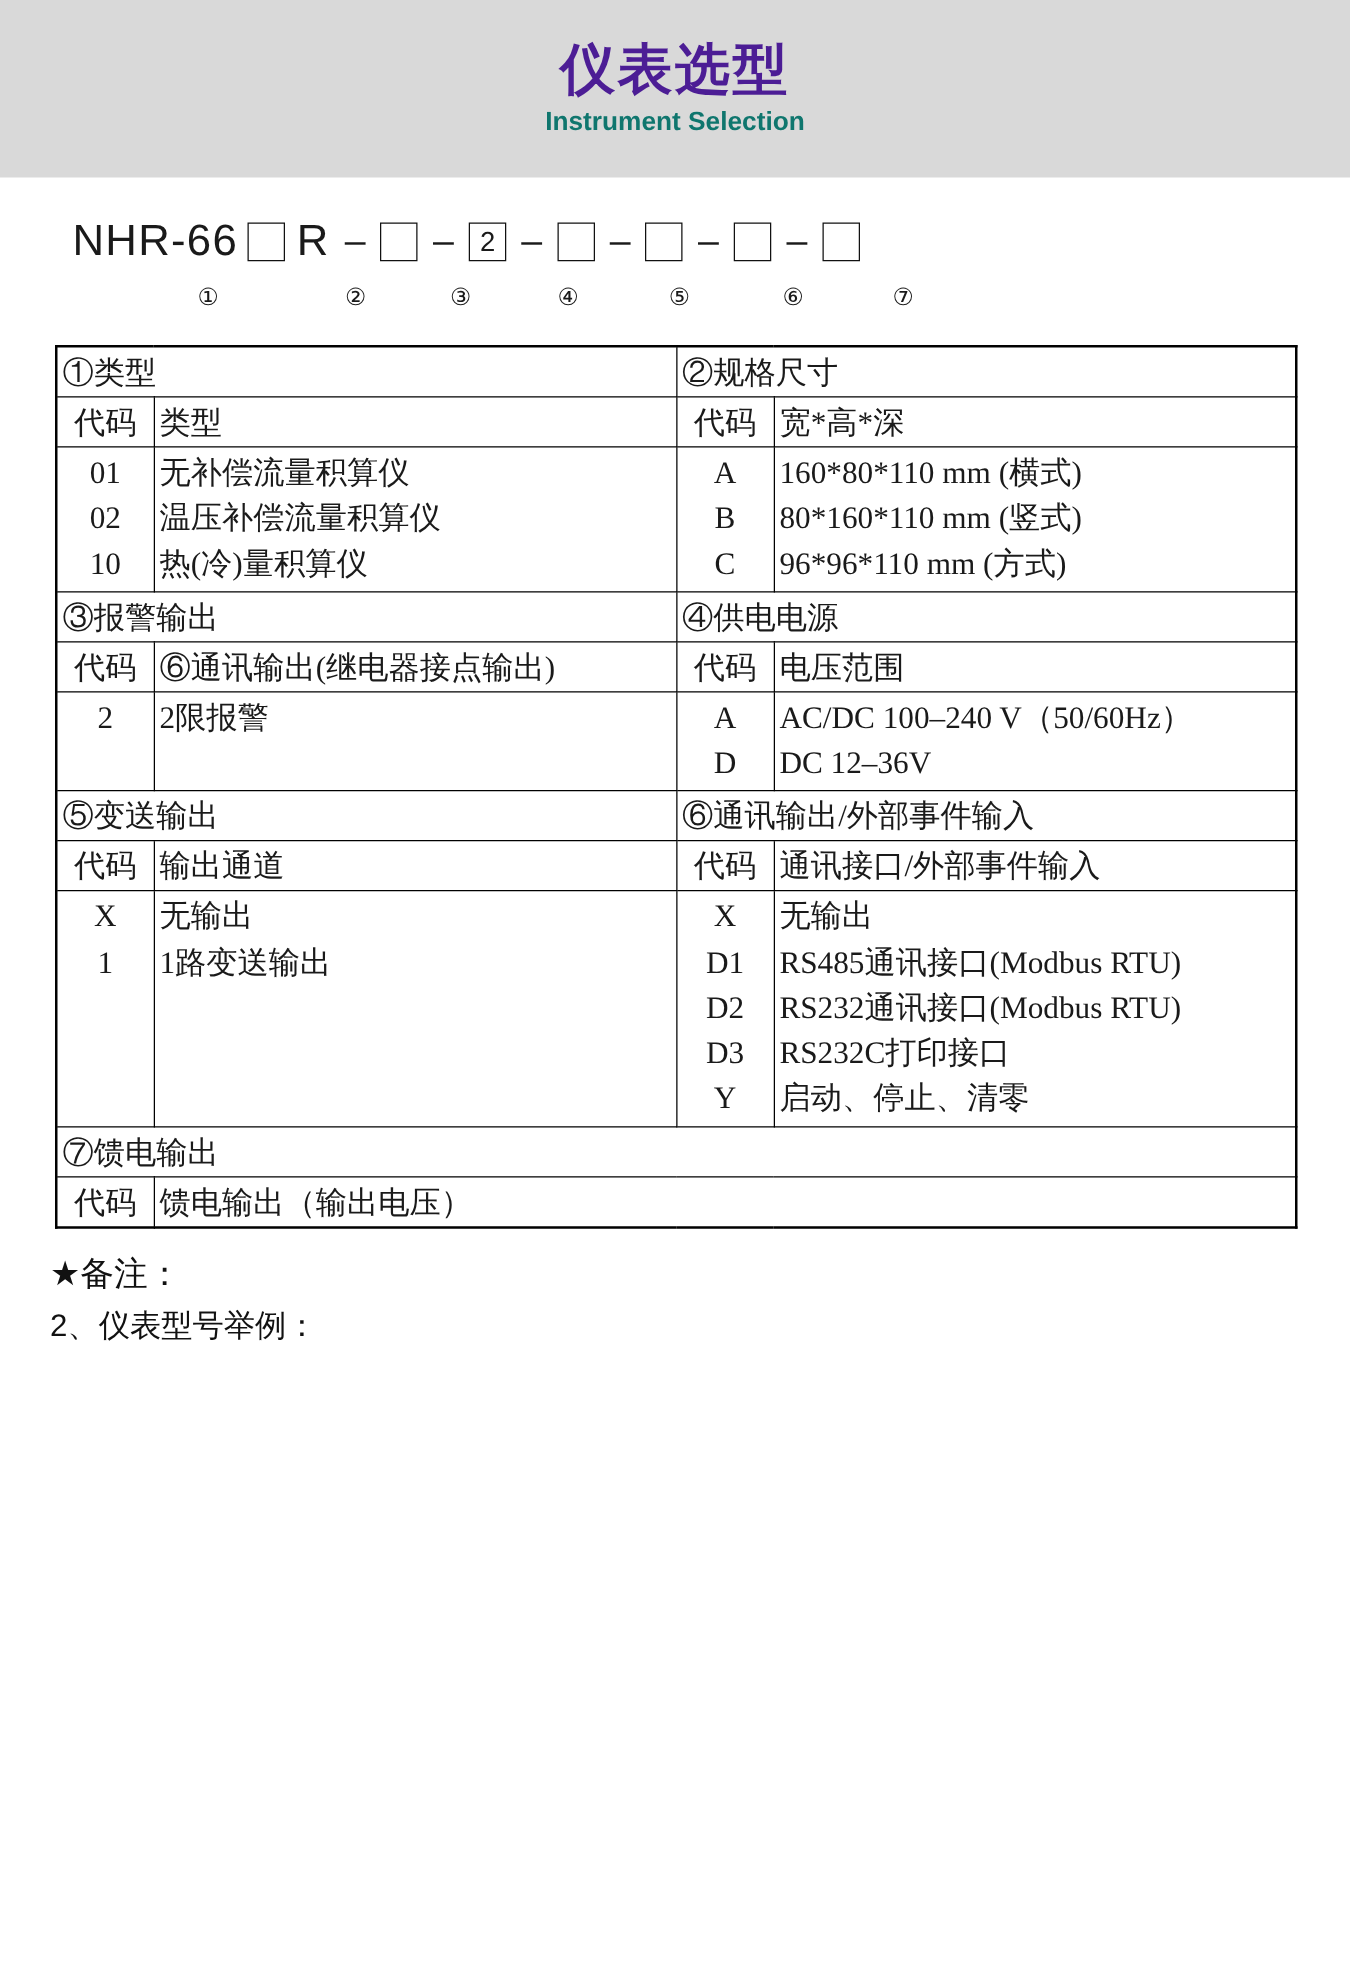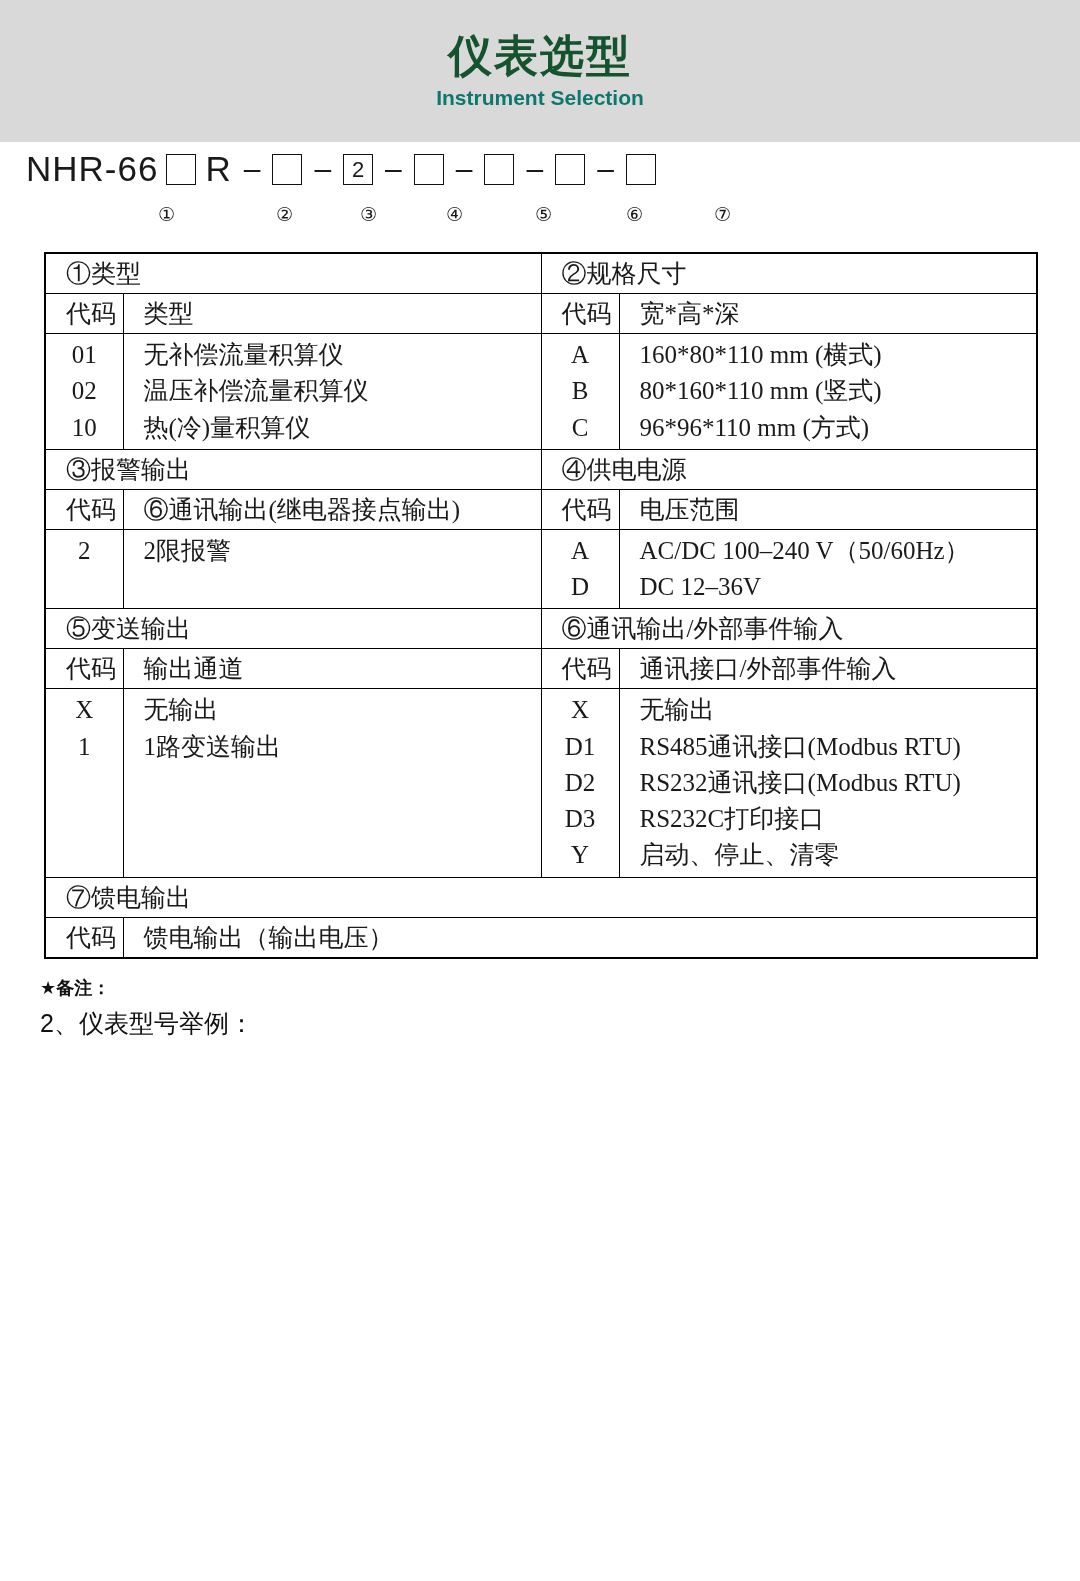--- a/index.html
+++ b/index.html
@@ -26,33 +26,34 @@
     align-items: center;
     justify-content: center;
     box-sizing: border-box;
   }
   .banner-title {
     font-family: "Liberation Sans", "DejaVu Sans", sans-serif;
     font-size: 44px;
     font-weight: bold;
     letter-spacing: 2px;
     line-height: 1.1;
-    color: #14532d;
+    color: #4c1d95;
   }
   .banner-sub {
     font-family: "Liberation Sans", "DejaVu Sans", sans-serif;
     font-size: 21px;
     color: #0f766e;
     margin-top: 6px;
     font-weight: bold;
   }
 
   
   .model-wrap {
-    padding-left: 26px;
+    margin-top: 24px;
+    padding-left: 58px;
     position: relative;
     height: 96px;
   }
   .model-row {
     display: flex;
     align-items: center;
     height: 54px;
   }
   .model-prefix {
     font-family: "Liberation Sans", "DejaVu Sans", sans-serif;
@@ -90,21 +91,21 @@
 
   
   table.sel {
     border-collapse: collapse;
     margin: 14px 0 0 44px;
     width: 992px;
     table-layout: fixed;
   }
   table.sel td {
     border: 1.4px solid #000;
-    padding: 3px 20px;
+    padding: 3px 4px;
     font-size: 25px;
     vertical-align: middle;
     font-family: "Liberation Serif", "DejaVu Serif", serif;
   }
   .outer {
     border: 2.4px solid #000;
   }
   .sec-head {
     font-size: 27px;
     font-weight: normal;
@@ -130,22 +131,22 @@
   
   .notes {
     margin: 16px 0 0 40px;
     width: 1000px;
     font-family: "Liberation Sans", "DejaVu Sans", sans-serif;
     font-size: 25px;
     line-height: 1.55;
     color: #111;
   }
   .notes .star {
-    font-size: 18px;
-    font-weight: bold;
+    font-size: 27px;
+    font-weight: normal;
   }
   .notes p { margin: 2px 0; }
 </style>
 </head>
 <body>
 
 <div class="banner">
   <div class="banner-title">仪表选型</div>
   <div class="banner-sub">Instrument Selection</div>
 </div>

